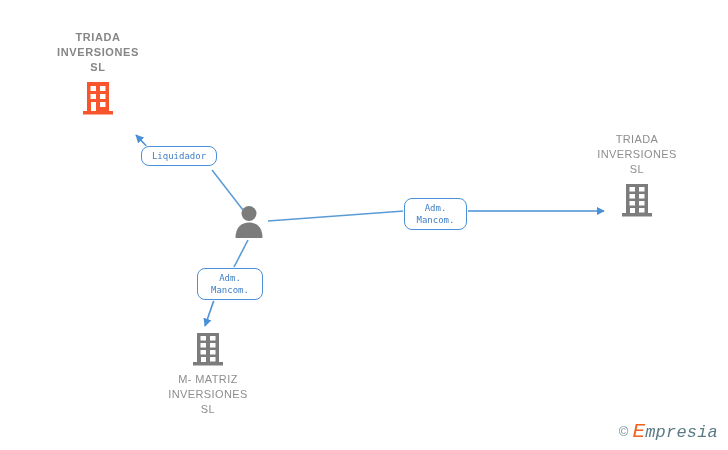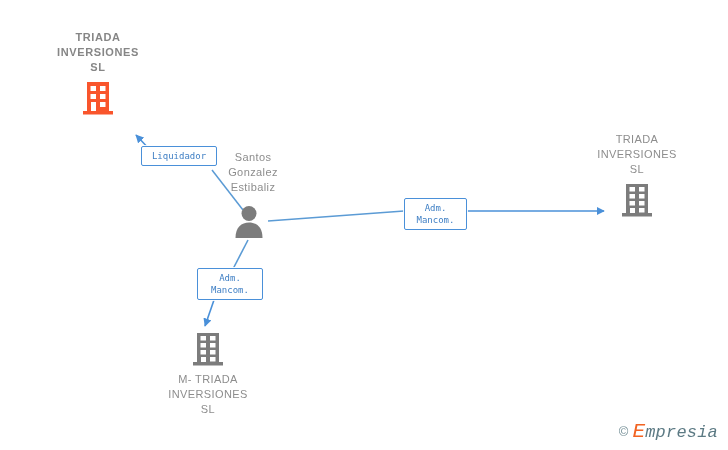--- a/index.html
+++ b/index.html
@@ -50,21 +50,21 @@
   .node-icon {
     display: block;
     margin: 0 auto;
   }
 
   
   .chip {
     position: absolute;
     box-sizing: border-box;
     border: 1px solid #4a90d9;
-    border-radius: 2px;
+    border-radius: 8px;
     background: #ffffff;
     color: #3f7fc4;
     font-family: "DejaVu Sans Mono", monospace;
     font-size: 9px;
     line-height: 12px;
     text-align: center;
     padding: 3px 6px;
     white-space: pre-line;
     box-shadow: 0 0 0 1px rgba(255,255,255,.9);
   }
@@ -138,25 +138,20 @@
       <rect x="17" y="21" width="5.5" height="5" fill="#ffffff"></rect>
       <rect x="8" y="21" width="5" height="9" fill="#ffffff"></rect>
     </svg>
   </div>
 
   <div class="node" style="left:232px; top:204px; width:34px;">
     <svg class="node-icon" width="34" height="34" viewBox="0 0 34 34">
       <circle cx="17" cy="9.5" r="7.5" fill="#7c7c7c"></circle>
       <path d="M 3.5 34 C 3.5 23 9.5 18.5 17 18.5 C 24.5 18.5 30.5 23 30.5 34 Z" fill="#7c7c7c"></path>
     </svg>
-  </div>
-  <div class="node" style="left:214px; top:150px; width:78px;">
-    <div class="node-caption plain">Santos
-Gonzalez
-Estibaliz</div>
   </div>
 
   <div class="node" style="left:572px; top:132px; width:130px;">
     <div class="node-caption plain">TRIADA
 INVERSIONES
 SL</div>
     <svg class="node-icon" width="30" height="34" viewBox="0 0 30 34" style="margin-top:6px;">
       <rect x="4" y="1" width="22" height="29" fill="#7c7c7c"></rect>
       <rect x="0" y="30" width="30" height="3.5" fill="#7c7c7c"></rect>
       <rect x="7.5" y="4" width="5.5" height="4.5" fill="#ffffff"></rect>
@@ -176,21 +171,21 @@
       <rect x="0" y="30" width="30" height="3.5" fill="#7c7c7c"></rect>
       <rect x="7.5" y="4" width="5.5" height="4.5" fill="#ffffff"></rect>
       <rect x="17" y="4" width="5.5" height="4.5" fill="#ffffff"></rect>
       <rect x="7.5" y="11" width="5.5" height="4.5" fill="#ffffff"></rect>
       <rect x="17" y="11" width="5.5" height="4.5" fill="#ffffff"></rect>
       <rect x="7.5" y="18" width="5.5" height="4.5" fill="#ffffff"></rect>
       <rect x="17" y="18" width="5.5" height="4.5" fill="#ffffff"></rect>
       <rect x="17" y="25" width="5.5" height="4.5" fill="#ffffff"></rect>
       <rect x="8" y="25" width="5" height="5" fill="#ffffff"></rect>
     </svg>
-    <div class="node-caption plain" style="margin-top:6px;">M- TRIADA
+    <div class="node-caption plain" style="margin-top:6px;">M- MATRIZ
 INVERSIONES
 SL</div>
   </div>
 
   <div class="chip" style="left:141px; top:146px; width:76px;">Liquidador</div>
 
   <div class="chip" style="left:404px; top:198px; width:63px;">Adm.
 Mancom.</div>
 
   <div class="chip" style="left:197px; top:268px; width:66px;">Adm.

